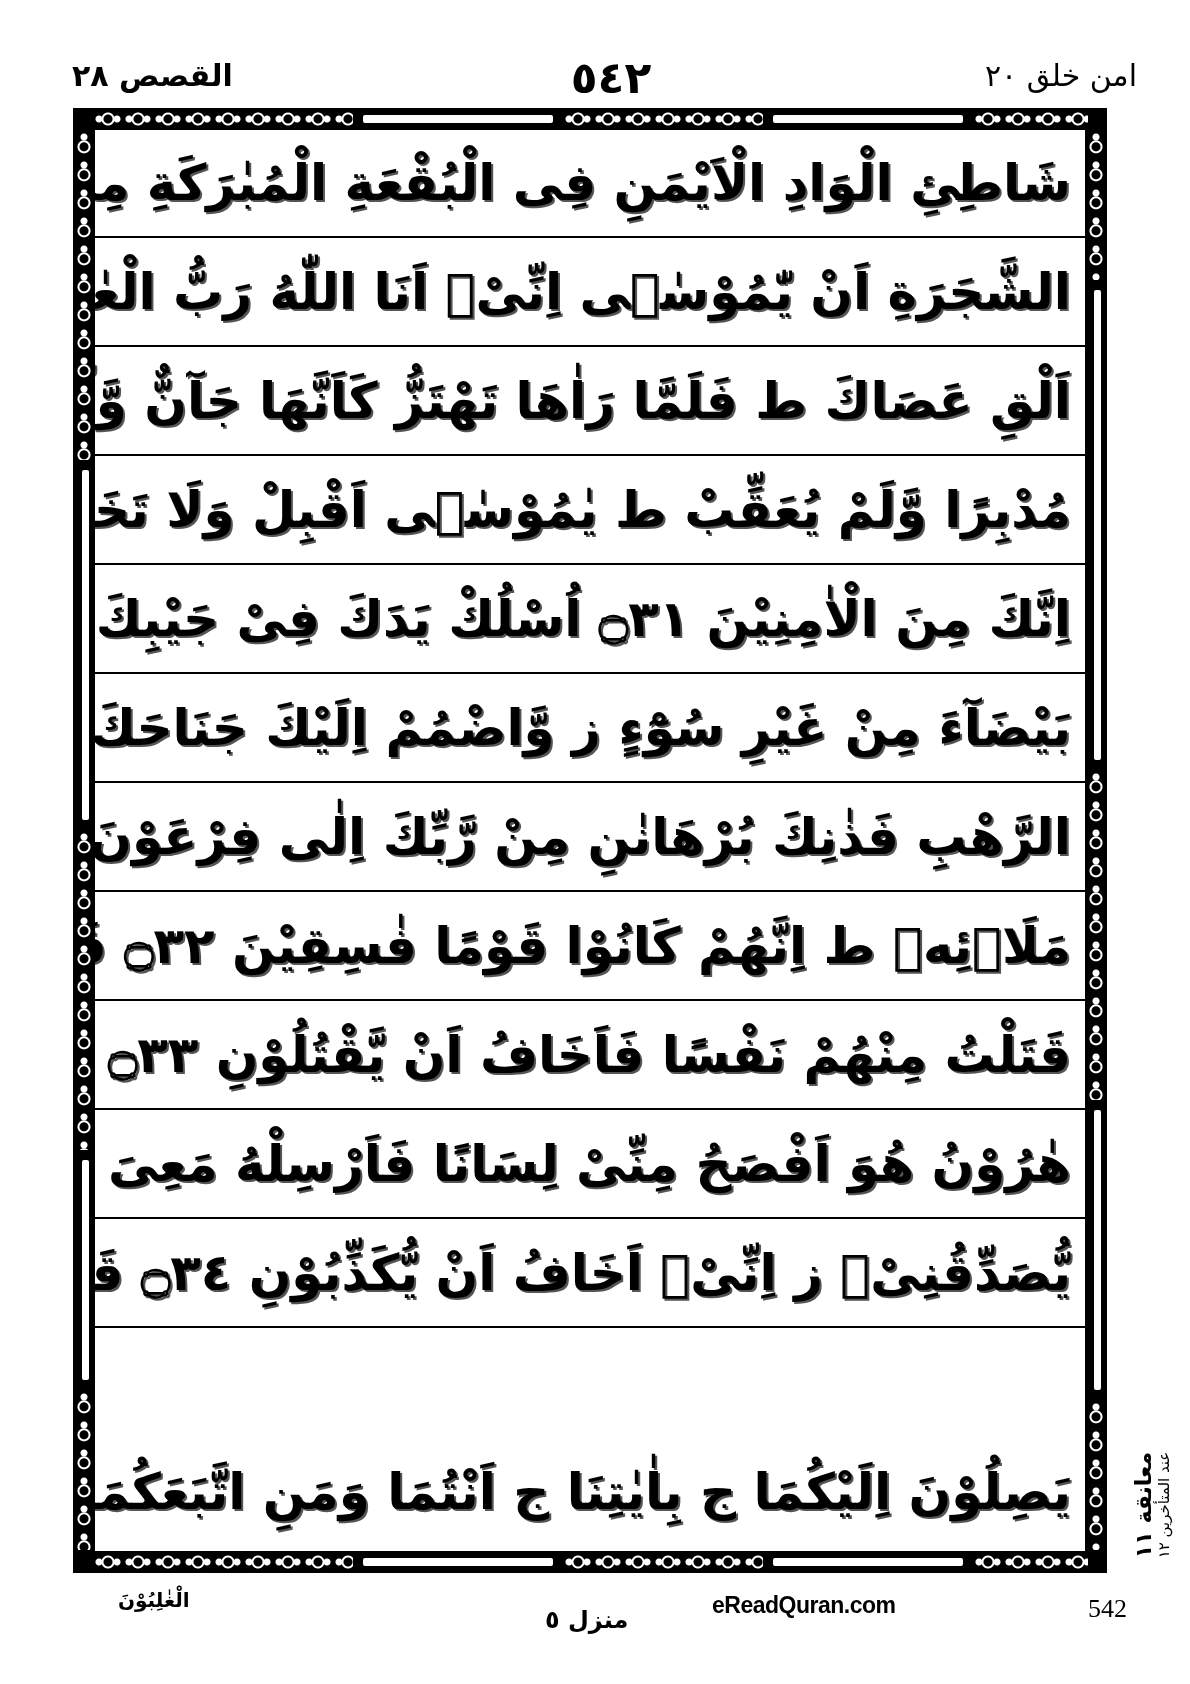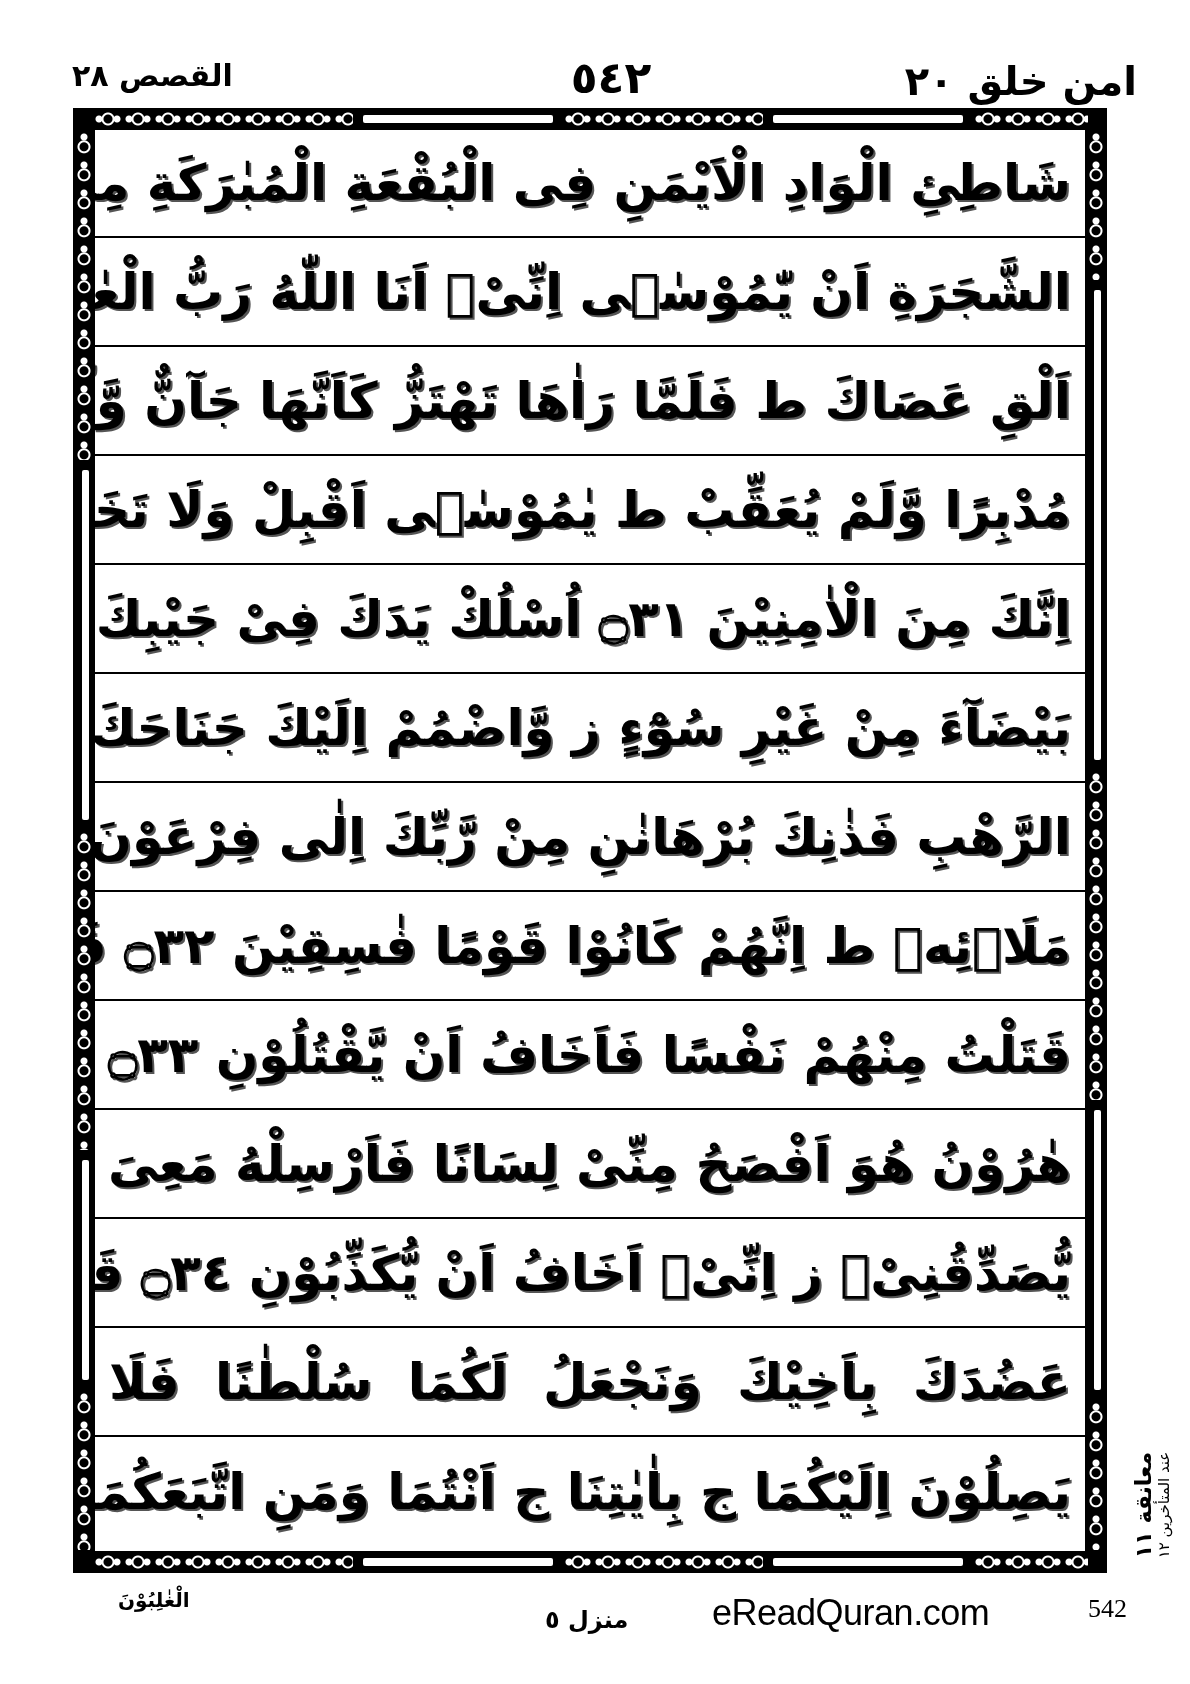--- a/index.html
+++ b/index.html
@@ -1,21 +1,21 @@
 <!DOCTYPE html>
 <html><head>
 <meta charset="utf-8">
 <style>
   html, body { margin: 0; padding: 0; background: #ffffff; }
   body { width: 1190px; height: 1684px; position: relative; overflow: hidden;
          font-family: "DejaVu Sans", sans-serif; color: #000; }
   .header { position: absolute; top: 58px; left: 0; width: 1190px; height: 50px; padding-left: 32px; }
   .header .h-left { position: absolute; left: 72px; top: 0; font-size: 30px; font-weight: bold; direction: rtl; }
   .header .h-center { position: absolute; left: 0; right: 0; top: -6px; text-align: center; font-size: 44px; font-weight: bold; }
-  .header .h-right { position: absolute; right: 85px; top: 0; font-size: 40px; font-weight: bold; direction: rtl; }
+  .header .h-right { position: absolute; right: 85px; top: 0; font-size: 30px; font-weight: normal; direction: rtl; }
 
   .frame { position: absolute; left: 73px; top: 108px; width: 1034px; height: 1465px;
            background: #000; box-sizing: border-box; }
   .frame .orn-band { position: absolute; left: 0; right: 0; height: 22px; }
   .frame .orn-band.top { top: 0; }
   .frame .orn-band.bottom { bottom: 0; }
   .orn-band .strip { position: absolute; top: 7px; height: 8px; background: #fff; border-radius: 2px; }
   .orn-band .scroll { position: absolute; top: 3px; height: 16px;
      background:
        radial-gradient(circle at 20% 50%, #fff 3px, transparent 4px),
@@ -43,21 +43,21 @@
   .margin-note { position: absolute; left: 1122px; top: 1410px; width: 60px; height: 190px; }
   .margin-note .mn-inner { position: absolute; left: 50%; top: 50%; transform: translate(-50%,-50%) rotate(-90deg);
         white-space: nowrap; direction: rtl; text-align: center; line-height: 1.1; }
   .mn-1 { font-size: 22px; font-weight: bold; display: block; }
   .mn-2 { font-size: 15px; display: block; }
 
   .footer { position: absolute; top: 1580px; left: 0; width: 1190px; height: 80px; }
   .footer .f-left { position: absolute; left: 118px; top: 8px; font-size: 20px; font-weight: bold; direction: rtl; }
   .footer .f-manzil { position: absolute; left: 545px; top: 0; font-size: 24px; font-weight: bold; direction: rtl; margin-top: 26px; }
   .footer .f-site { position: absolute; left: 712px; top: 12px; font-family: "Liberation Sans", sans-serif;
-        font-size: 36px; font-weight: normal; letter-spacing: -0.5px; }
+        font-size: 23px; font-weight: bold; letter-spacing: -0.5px; }
   .footer .f-num { position: absolute; left: 1068px; top: 14px; font-family: "Liberation Serif", serif; font-size: 26px; margin-left: 20px; }
 </style>
 </head>
 <body>
 
 <div class="header">
   <div class="h-left">القصص ٢٨</div>
   <div class="h-center">٥٤٢</div>
   <div class="h-right">امن خلق ٢٠</div>
 </div>
@@ -119,23 +119,20 @@
       </div>
     <div class="line" style="top:872px">
         <span class="txt">قَتَلْتُ مِنْهُمْ نَفْسًا فَاَخَافُ اَنْ يَّقْتُلُوْنِ ۝٣٣ وَاَخِىْ</span>
       </div>
     <div class="line" style="top:981px">
         <span class="txt">هٰرُوْنُ هُوَ اَفْصَحُ مِنِّىْ لِسَانًا فَاَرْسِلْهُ مَعِىَ رِدْاً</span>
       </div>
     <div class="line" style="top:1090px">
         <span class="txt">يُّصَدِّقُنِىْۤ ز اِنِّىْۤ اَخَافُ اَنْ يُّكَذِّبُوْنِ ۝٣٤ قَالَ سَنَشُدُّ</span>
       </div>
-    <div class="line" style="top:1199px">
-        <span class="txt">عَضُدَكَ بِاَخِيْكَ وَنَجْعَلُ لَكُمَا سُلْطٰنًا فَلَا</span>
-      </div>
     <div class="line" style="top:1308px">
         <span class="txt">يَصِلُوْنَ اِلَيْكُمَا ج بِاٰيٰتِنَا ج اَنْتُمَا وَمَنِ اتَّبَعَكُمَا</span>
       </div>
   </div>
 </div>
 
 <div class="margin-note">
   <div class="mn-inner">
     <span class="mn-1">معانقة ١١</span>
     <span class="mn-2">عند المتأخرين ١٢</span>

